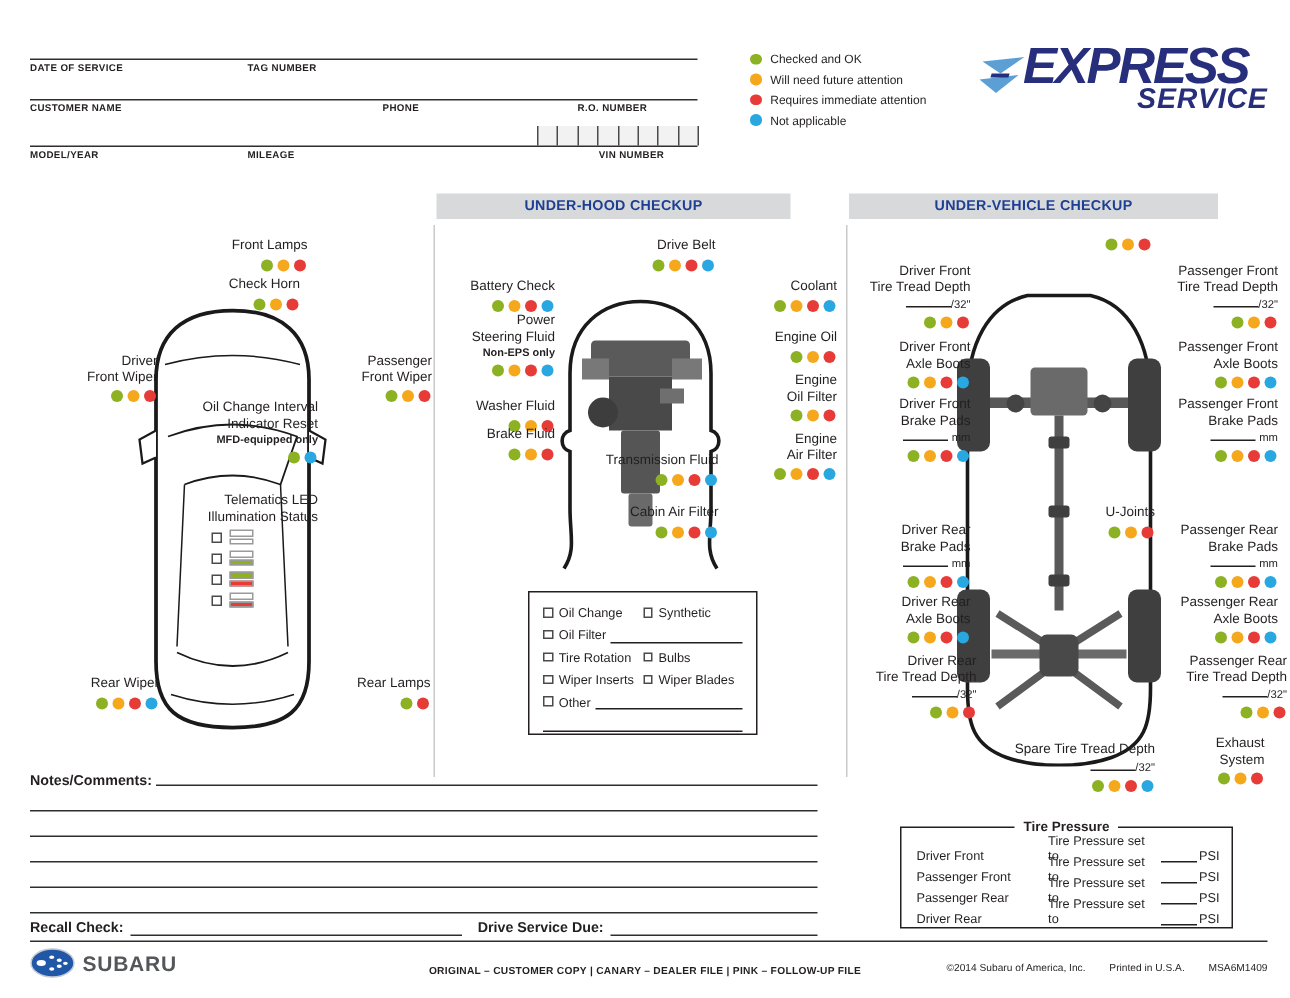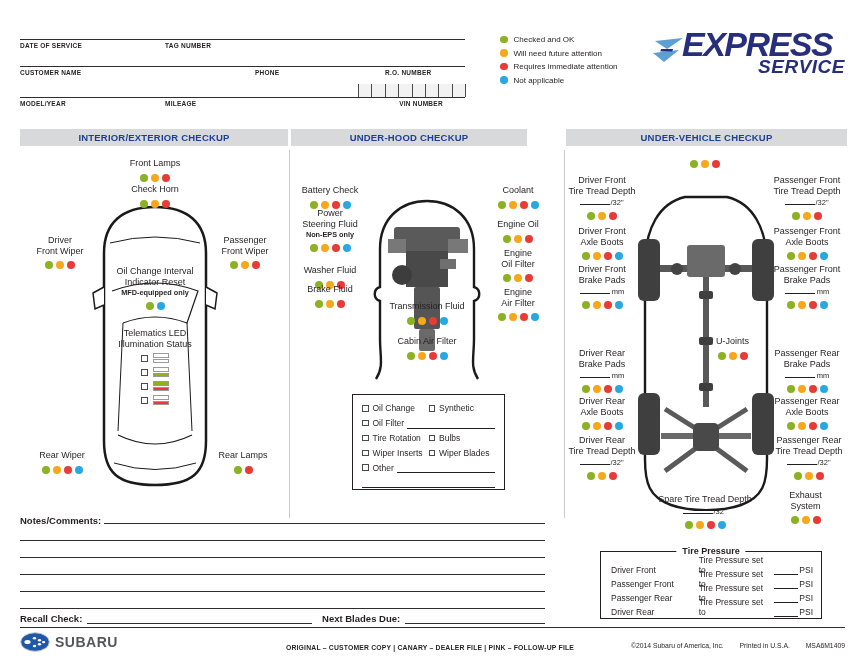--- a/index.html
+++ b/index.html
@@ -21,21 +21,21 @@
   .lg-txt{font-size:8px}
   
   .xlogo{position:absolute;left:655px;top:28px;width:190px}
   .xarrow{position:absolute;left:-2px;top:9px}
   .xpress{font-size:34px;font-style:italic;font-weight:bold;color:#272e7b;letter-spacing:-1.5px;line-height:32px;padding-left:27px;white-space:nowrap}
   .xservice{font-size:19px;font-style:italic;font-weight:bold;color:#272e7b;text-align:right;line-height:17px;margin-top:-2px;letter-spacing:.5px}
   
   .col-head{position:absolute;top:129px;height:17px;background:#d8d9da;color:#1c3f94;font-weight:bold;font-size:9.5px;text-align:center;line-height:17px;letter-spacing:.2px}
   .vdiv{position:absolute;top:150px;height:368px;width:1px;background:#c9c9c9}
   
-  .ci{position:absolute;text-align:center}
+  .ci{position:absolute;text-align:right}
   .ci-label{font-size:9px;line-height:10.5px}
   .ci-sub{font-size:7.3px;font-weight:bold;margin-top:1px}
   .ci-blank{font-size:7.5px;margin-top:2px;line-height:9px;white-space:pre}
   .bline{display:inline-block;width:30px;height:7px;border-bottom:1px solid #231f20}
   .ci-dots{margin-top:3px;line-height:9px}
   .ci-dots .dot{margin:0 1.5px}
   
   .cb{display:inline-block;width:7px;height:7px;border:1px solid #4a4a4a;background:#fff;flex:none}
   .tl-row{display:flex;justify-content:center;align-items:center;margin-top:4px}
   .tl-bar{display:inline-flex;flex-direction:column;margin-left:5px}
@@ -126,23 +126,22 @@
 <div class="xlogo">
   <svg class="xarrow" width="32" height="28" viewBox="0 0 32 28">
     <polygon points="2,4 30,1 14,12" fill="#5B9FD5"></polygon>
     <polygon points="0,16 26,13 11,25" fill="#5B9FD5"></polygon>
     <rect x="12" y="12" width="12" height="2.6" fill="#272E7B" transform="skewX(-18)"></rect>
   </svg>
   <div class="xpress">EXPRESS</div>
   <div class="xservice">SERVICE</div>
 </div>
 
-<div class="col-head" style="left:20px;width:268px">INTERIOR/EXTERIOR CHECKUP</div>
 <div class="col-head" style="left:291px;width:236px">UNDER-HOOD CHECKUP</div>
-<div class="col-head" style="left:566px;width:281px">UNDER-VEHICLE CHECKUP</div>
+<div class="col-head" style="left:566px;width:246px">UNDER-VEHICLE CHECKUP</div>
 <div class="vdiv" style="left:289px"></div>
 <div class="vdiv" style="left:564px"></div>
 
 <svg class="abs" style="left:90px;top:191px" width="130" height="302" viewBox="0 0 130 302">
   <path d="M14 62 C14 32 32 16 65 16 C98 16 116 32 116 62 L116 250 C116 282 102 294 65 294 C28 294 14 282 14 250 Z" fill="none" stroke="#1a1a1a" stroke-width="2.5"></path>
   <path d="M20 52 Q65 40 110 52" fill="none" stroke="#1a1a1a" stroke-width="1"></path>
   <path d="M22 100 Q65 84 108 100 L97 132 Q65 120 33 132" fill="none" stroke="#1a1a1a" stroke-width="1.2"></path>
   <path d="M33 132 L28 240" fill="none" stroke="#1a1a1a" stroke-width="1"></path>
   <path d="M97 132 L102 240" fill="none" stroke="#1a1a1a" stroke-width="1"></path>
   <path d="M28 244 Q65 262 102 244" fill="none" stroke="#1a1a1a" stroke-width="1.2"></path>
@@ -215,20 +214,24 @@
   <path d="M22 190 C30 178 26 168 26 150 L26 112 C19 110 19 100 26 98 L26 60 C26 28 48 12 73 12 C98 12 120 28 120 60 L120 98 C127 100 127 110 120 112 L120 150 C120 168 116 178 124 190" fill="none" stroke="#1a1a1a" stroke-width="2.4"></path>
   <rect x="40" y="38" width="66" height="24" rx="3" fill="#5a5a5a"></rect>
   <rect x="34" y="50" width="18" height="14" fill="#787878"></rect>
   <rect x="94" y="50" width="20" height="14" fill="#787878"></rect>
   <rect x="52" y="62" width="42" height="36" fill="#494949"></rect>
   <circle cx="48" cy="86" r="10" fill="#3d3d3d"></circle>
   <rect x="60" y="98" width="26" height="42" rx="2" fill="#555"></rect>
   <rect x="65" y="140" width="16" height="22" rx="2" fill="#6a6a6a"></rect>
   <rect x="86" y="70" width="16" height="10" fill="#6f6f6f"></rect>
 </svg>
+<div class="ci" style="left:377px;top:158px;width:100px">
+      <div class="ci-label">Drive Belt</div>
+      <div class="ci-dots"><span class="dot" style="background: rgb(140, 177, 34);"></span><span class="dot" style="background: rgb(246, 168, 28);"></span><span class="dot" style="background: rgb(231, 59, 55);"></span><span class="dot" style="background: rgb(41, 167, 225);"></span></div>
+    </div>
 <div class="ci" style="left:290px;top:185px;width:80px">
       <div class="ci-label">Battery Check</div>
       <div class="ci-dots"><span class="dot" style="background: rgb(140, 177, 34);"></span><span class="dot" style="background: rgb(246, 168, 28);"></span><span class="dot" style="background: rgb(231, 59, 55);"></span><span class="dot" style="background: rgb(41, 167, 225);"></span></div>
     </div>
 <div class="ci" style="left:290px;top:208px;width:80px">
       <div class="ci-label">Power<br>Steering Fluid</div>
       <div class="ci-sub">Non-EPS only</div>
       <div class="ci-dots"><span class="dot" style="background: rgb(140, 177, 34);"></span><span class="dot" style="background: rgb(246, 168, 28);"></span><span class="dot" style="background: rgb(231, 59, 55);"></span><span class="dot" style="background: rgb(41, 167, 225);"></span></div>
     </div>
 <div class="ci" style="left:290px;top:265px;width:80px">
@@ -410,21 +413,21 @@
       <div class="note-line"></div>
       <div class="note-line"></div>
       <div class="note-line"></div>
       <div class="note-line"></div>
       <div class="note-line"></div>
     </div>
 
 <div class="recall-row">
   <span class="r-label">Recall Check:</span>
   <span class="r-blank r-b1"></span>
-  <span class="r-label r-l2">Next Blades Due:</span>
+  <span class="r-label r-l2">Drive Service Due:</span>
   <span class="r-blank r-b2"></span>
 </div>
 
 <div class="tp-box">
   <div class="tp-title">Tire Pressure</div>
   <div class="tp-rows">
         <div class="tp-row">
           <span class="tp-pos">Driver Front</span>
           <span>Tire Pressure set to</span>
           <span class="tp-line"></span>

